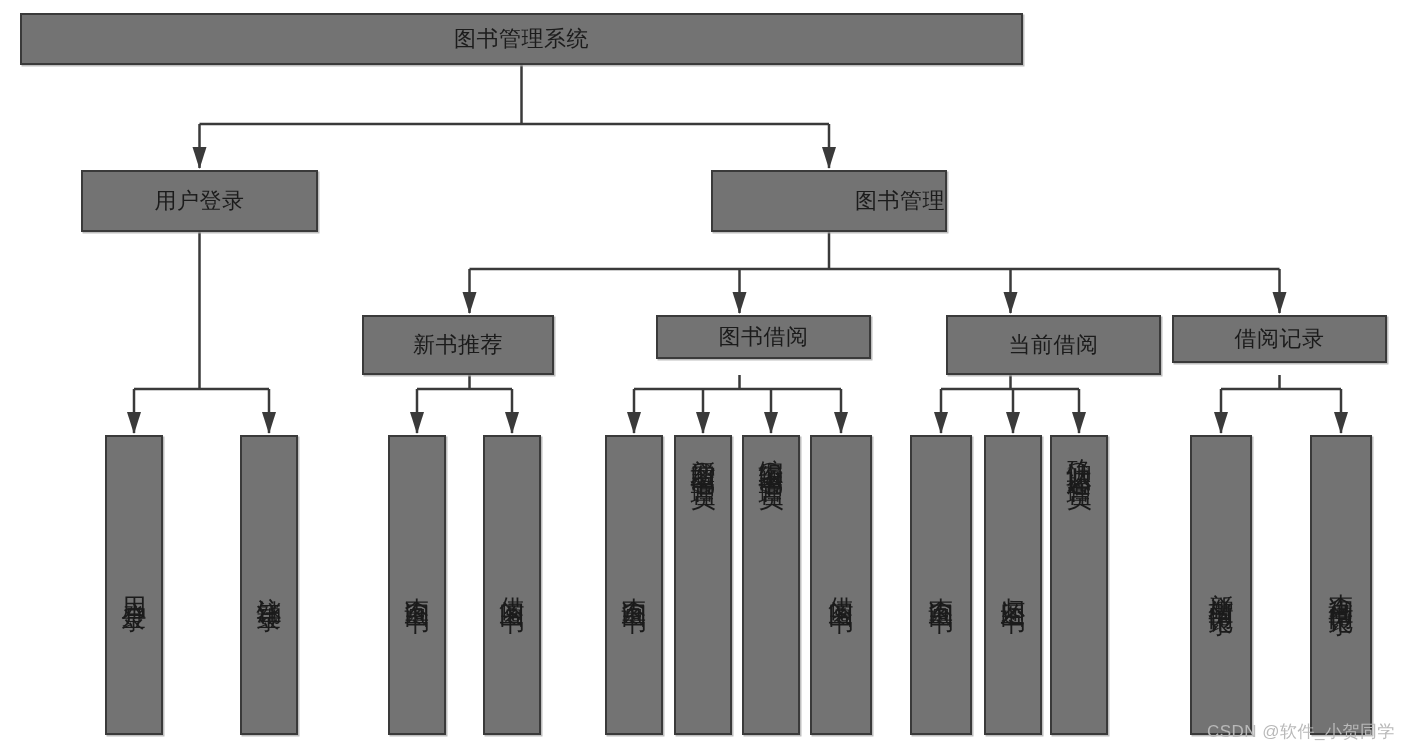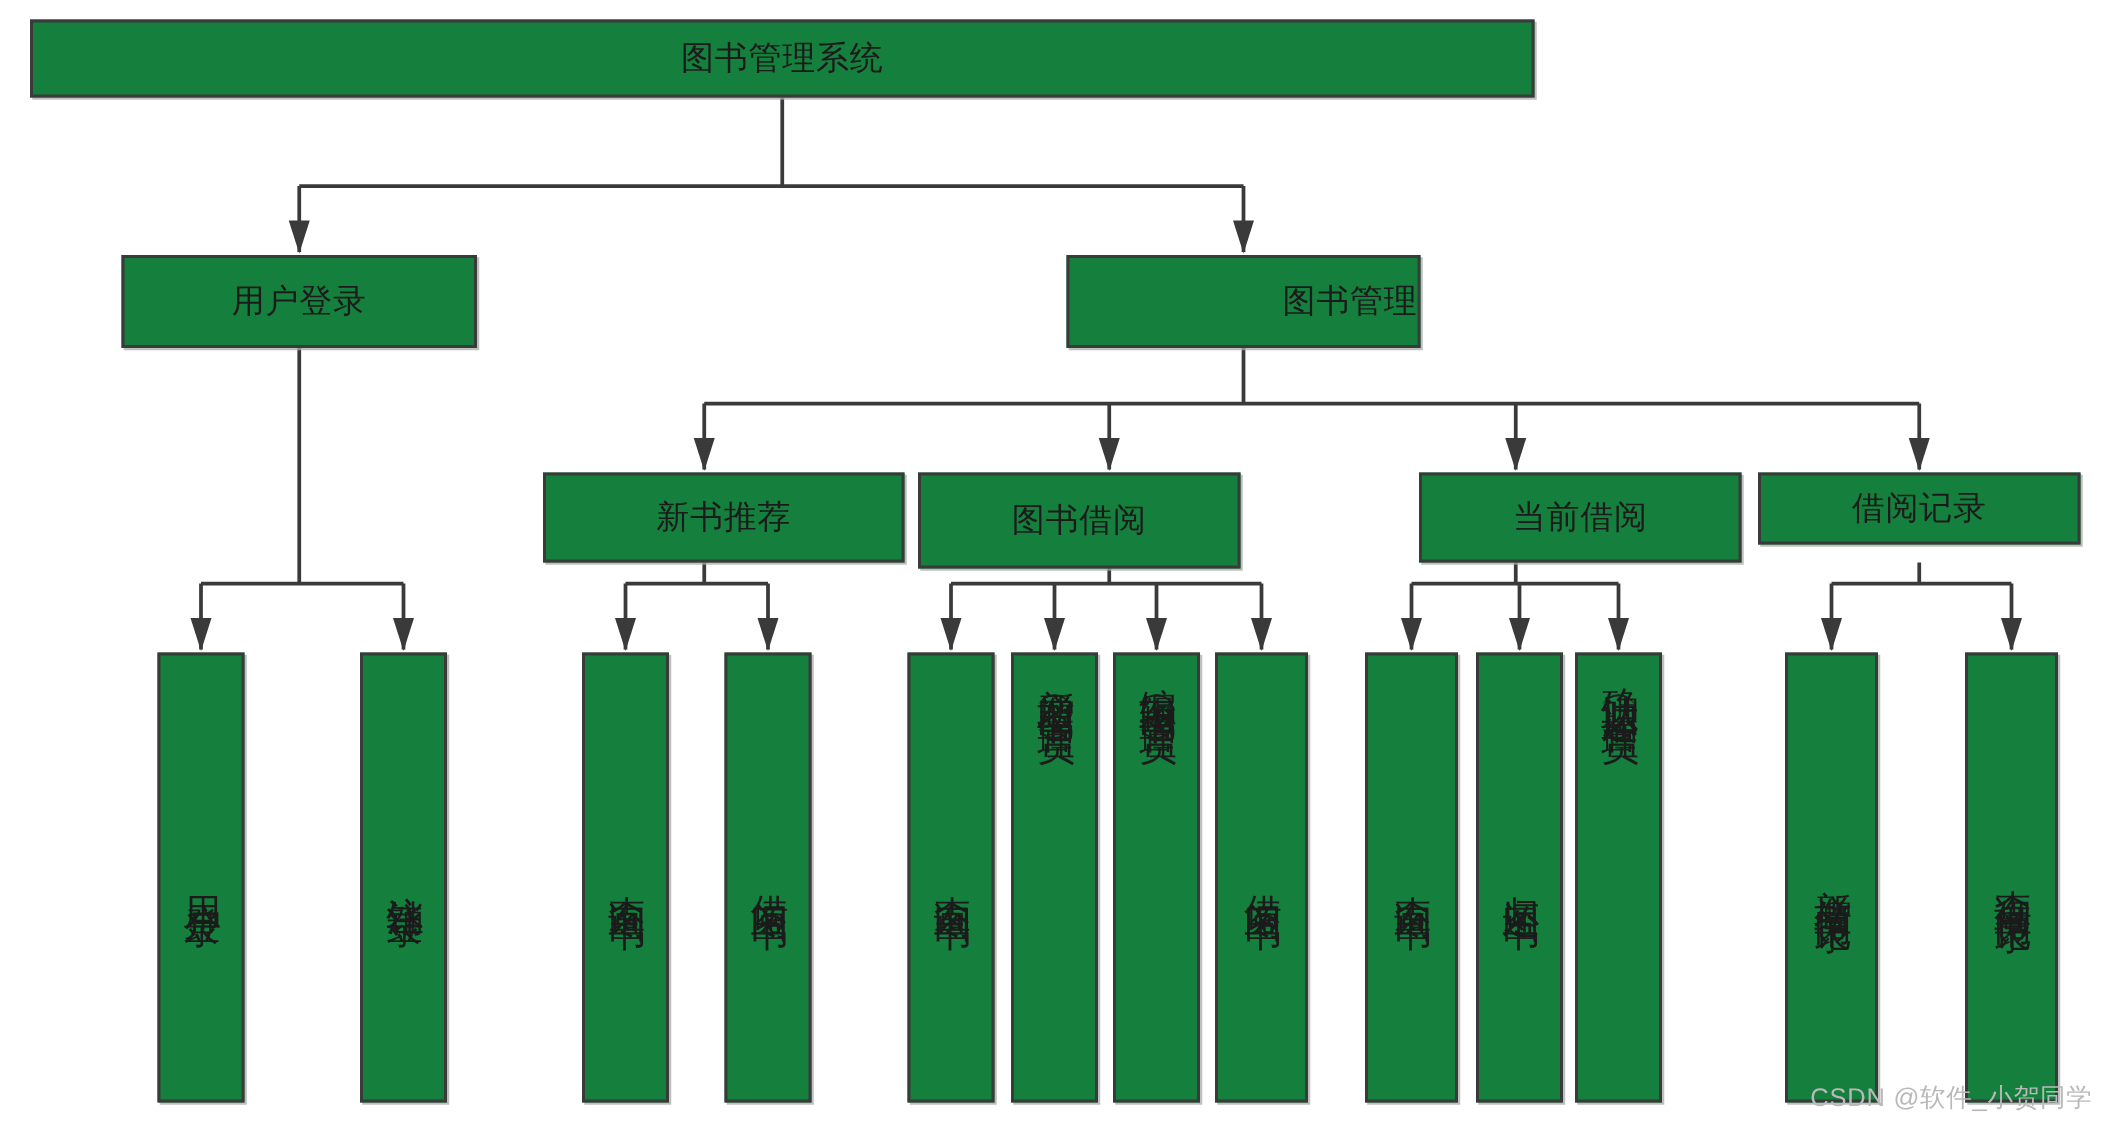--- a/index.html
+++ b/index.html
@@ -23,21 +23,21 @@
     position: absolute;
     left: 0;
     top: 0;
     width: 1405px;
     height: 747px;
     pointer-events: none;
   }
   .node {
     position: absolute;
     box-sizing: border-box;
-    background: #15803d;
+    background: #737373;
     border: 2px solid #3a3a3a;
     display: flex;
     align-items: center;
     justify-content: center;
     box-shadow: 1.5px 1.5px 0 0 rgba(170,170,170,0.75);
   }
   .node .label {
     color: #1b1b1b;
     line-height: 1.08;
     letter-spacing: 0.5px;
@@ -140,24 +140,24 @@
   <div id="node-layer">
       <div class="node horizontal" style="left: 20px; top: 13px; width: 1003px; height: 52px;">
         <span class="label">图书管理系统</span>
       </div>
       <div class="node horizontal" style="left: 81px; top: 170px; width: 237px; height: 62px;">
         <span class="label">用户登录</span>
       </div>
       <div class="node horizontal" style="left: 711px; top: 170px; width: 236px; height: 62px; justify-content: flex-end;">
         <span class="label">图书管理</span>
       </div>
-      <div class="node horizontal" style="left: 362px; top: 315px; width: 241px; height: 60px;">
+      <div class="node horizontal" style="left: 362px; top: 315px; width: 192px; height: 60px;">
         <span class="label">新书推荐</span>
       </div>
-      <div class="node horizontal" style="left: 612px; top: 315px; width: 215px; height: 64px;">
+      <div class="node horizontal" style="left: 656px; top: 315px; width: 215px; height: 44px;">
         <span class="label">图书借阅</span>
       </div>
       <div class="node horizontal" style="left: 946px; top: 315px; width: 215px; height: 60px;">
         <span class="label">当前借阅</span>
       </div>
       <div class="node horizontal" style="left: 1172px; top: 315px; width: 215px; height: 48px;">
         <span class="label">借阅记录</span>
       </div>
       <div class="node vertical center" style="left: 105px; top: 435px; width: 58px; height: 300px;">
         <span class="label">用户登录</span>

